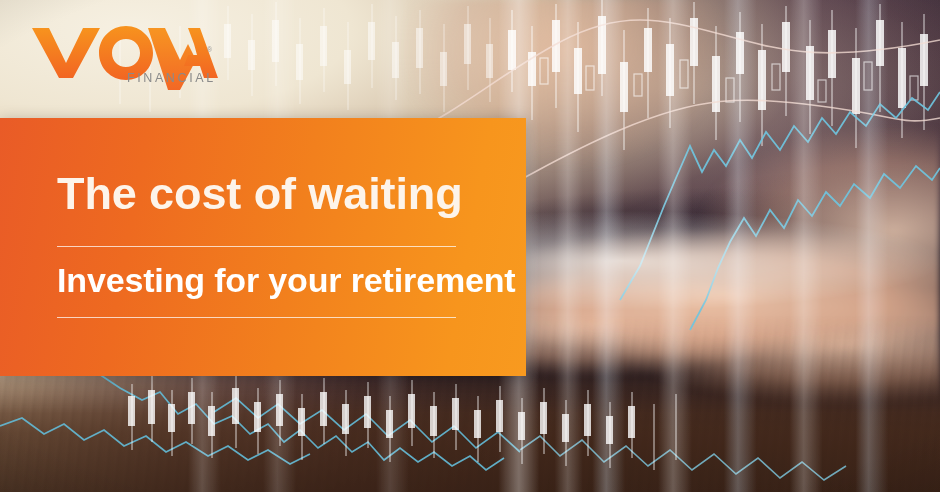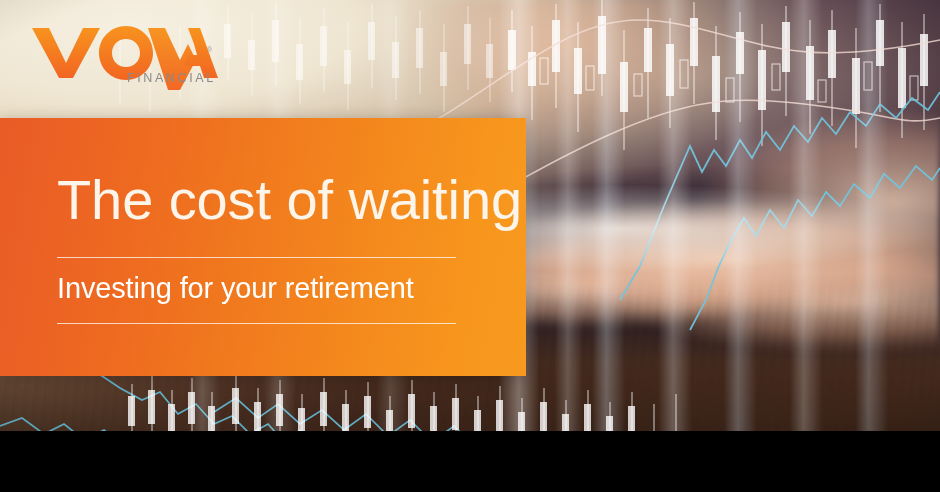--- a/index.html
+++ b/index.html
@@ -3,21 +3,21 @@
 <meta charset="utf-8">
 <style>
   html, body {
     margin: 0;
     padding: 0;
     background: #000;
   }
   #stage {
     position: relative;
     width: 940px;
-    height: 431px;
+    height: 492px;
     overflow: hidden;
     font-family: "Liberation Sans", sans-serif;
     background: #c2410c;
   }
 
   
   .bg-layer { position: absolute; inset: 0; }
 
   
   .bg-base {
@@ -97,37 +97,37 @@
     left: 0; top: 118px;
     width: 526px; height: 258px;
     background: linear-gradient(100deg, #e95b27 0%, #ee6a20 26%, #f2801d 56%, #f7951d 86%, #f89a1f 100%);
     box-shadow: 0 2px 14px rgba(0,0,0,0.22);
   }
   .banner-inner {
     position: absolute;
     left: 57px; right: 70px; top: 52px;
   }
   .headline {
-    font-size: 56px;
-    font-weight: 400;
+    font-size: 45px;
+    font-weight: 700;
     line-height: 1.06;
     color: #fdf4ea;
     letter-spacing: -0.1px;
     white-space: nowrap;
   }
   .rule {
     height: 1px;
     background: rgba(255,255,255,0.72);
     margin: 0;
   }
   .rule-top { margin-top: 28px; }
   .rule-bottom { margin-top: 17px; }
   .subhead {
-    font-size: 29px;
-    font-weight: 400;
+    font-size: 34px;
+    font-weight: 700;
     line-height: 1.18;
     color: #ffffff;
     padding: 13px 0 0 0;
     letter-spacing: -0.15px;
     white-space: nowrap;
   }
 
   
   .allstate-logo {
     position: absolute;

